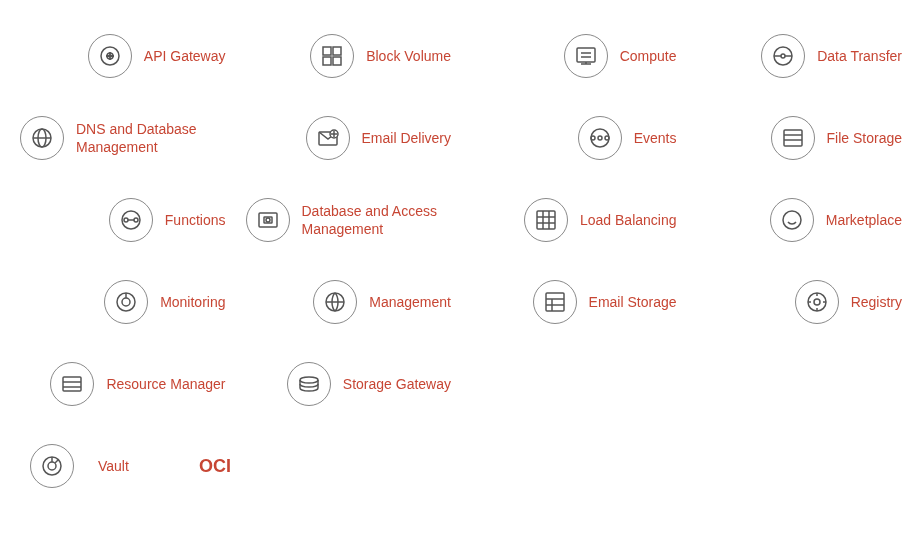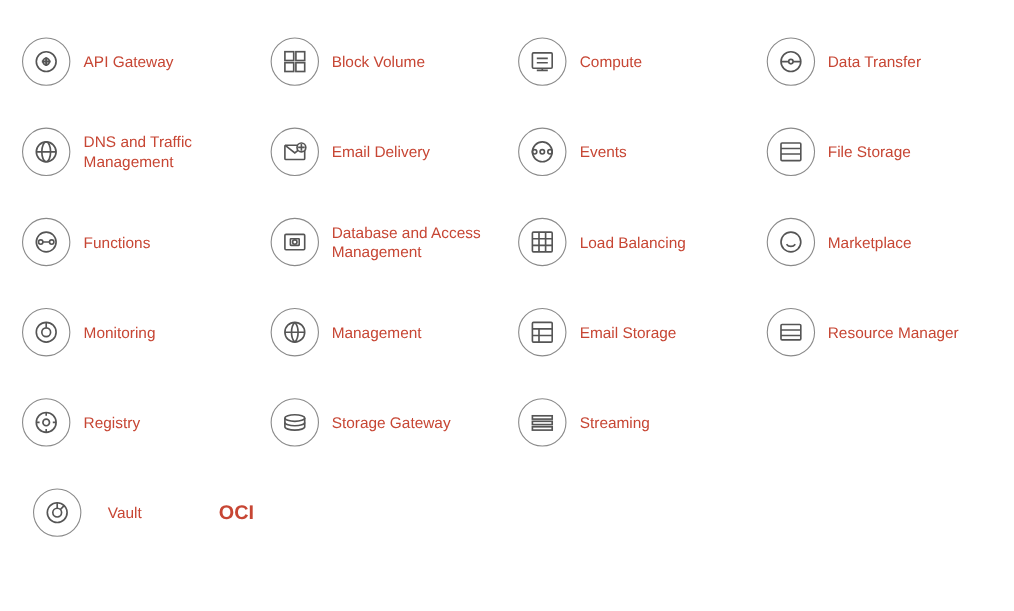--- a/index.html
+++ b/index.html
@@ -14,20 +14,21 @@
       display: grid;
       grid-template-columns: repeat(4, 1fr);
       gap: 10px 0;
     }
     .service-item {
       display: flex;
       align-items: center;
       padding: 14px 10px;
       cursor: pointer;
       min-height: 70px;
+      justify-content: flex-end;
     }
     .icon-circle {
       width: 44px;
       height: 44px;
       border-radius: 50%;
       border: 1.5px solid #8a8a8a;
       display: flex;
       align-items: center;
       justify-content: center;
       flex-shrink: 0;
@@ -108,21 +109,21 @@
       <span class="service-label">Data Transfer</span>
     </div>
     <div class="service-item">
       <div class="icon-circle">
         <svg width="24" height="24" viewBox="0 0 24 24" fill="none" stroke="#555" stroke-width="1.5">
           <circle cx="12" cy="12" r="9"></circle>
           <ellipse cx="12" cy="12" rx="4" ry="9"></ellipse>
           <line x1="3" y1="12" x2="21" y2="12"></line>
         </svg>
       </div>
-      <span class="service-label">DNS and Traffic Management</span>
+      <span class="service-label">DNS and Database Management</span>
     </div>
     <div class="service-item">
       <div class="icon-circle">
         <svg width="24" height="24" viewBox="0 0 24 24" fill="none" stroke="#555" stroke-width="1.5">
           <rect x="3" y="6" width="18" height="13" rx="1"></rect>
           <path d="M3 6l9 7 9-7"></path>
           <circle cx="18" cy="8" r="4" fill="white" stroke="#555"></circle>
           <line x1="15" y1="8" x2="21" y2="8"></line>
           <line x1="18" y1="5" x2="18" y2="11"></line>
         </svg>
@@ -220,56 +221,46 @@
           <line x1="3" y1="9" x2="21" y2="9"></line>
           <line x1="3" y1="15" x2="21" y2="15"></line>
           <line x1="9" y1="9" x2="9" y2="21"></line>
         </svg>
       </div>
       <span class="service-label">Email Storage</span>
     </div>
     <div class="service-item">
       <div class="icon-circle">
         <svg width="24" height="24" viewBox="0 0 24 24" fill="none" stroke="#555" stroke-width="1.5">
+          <circle cx="12" cy="12" r="9"></circle>
+          <circle cx="12" cy="12" r="3"></circle>
+          <path d="M12 3v3M12 18v3M3 12h3M18 12h3"></path>
+        </svg>
+      </div>
+      <span class="service-label">Registry</span>
+    </div>
+    <div class="service-item">
+      <div class="icon-circle">
+        <svg width="24" height="24" viewBox="0 0 24 24" fill="none" stroke="#555" stroke-width="1.5">
           <rect x="3" y="5" width="18" height="14" rx="1"></rect>
           <line x1="3" y1="10" x2="21" y2="10"></line>
           <line x1="3" y1="15" x2="21" y2="15"></line>
         </svg>
       </div>
       <span class="service-label">Resource Manager</span>
     </div>
     <div class="service-item">
       <div class="icon-circle">
         <svg width="24" height="24" viewBox="0 0 24 24" fill="none" stroke="#555" stroke-width="1.5">
-          <circle cx="12" cy="12" r="9"></circle>
-          <circle cx="12" cy="12" r="3"></circle>
-          <path d="M12 3v3M12 18v3M3 12h3M18 12h3"></path>
-        </svg>
-      </div>
-      <span class="service-label">Registry</span>
-    </div>
-    <div class="service-item">
-      <div class="icon-circle">
-        <svg width="24" height="24" viewBox="0 0 24 24" fill="none" stroke="#555" stroke-width="1.5">
           <ellipse cx="12" cy="8" rx="9" ry="3"></ellipse>
           <path d="M3 8v4c0 1.66 4.03 3 9 3s9-1.34 9-3V8"></path>
           <path d="M3 12v4c0 1.66 4.03 3 9 3s9-1.34 9-3v-4"></path>
         </svg>
       </div>
       <span class="service-label">Storage Gateway</span>
-    </div>
-    <div class="service-item">
-      <div class="icon-circle">
-        <svg width="24" height="24" viewBox="0 0 24 24" fill="none" stroke="#555" stroke-width="1.5">
-          <rect x="3" y="6" width="18" height="3"></rect>
-          <rect x="3" y="11" width="18" height="3"></rect>
-          <rect x="3" y="16" width="18" height="3"></rect>
-        </svg>
-      </div>
-      <span class="service-label">Streaming</span>
     </div>
   </div>
 
 <div class="footer">
   <div class="footer-item service-item">
     <div class="icon-circle">
       <svg width="24" height="24" viewBox="0 0 24 24" fill="none" stroke="#555" stroke-width="1.5">
         <circle cx="12" cy="12" r="9"></circle>
         <circle cx="12" cy="12" r="4"></circle>
         <line x1="12" y1="3" x2="12" y2="8"></line>

